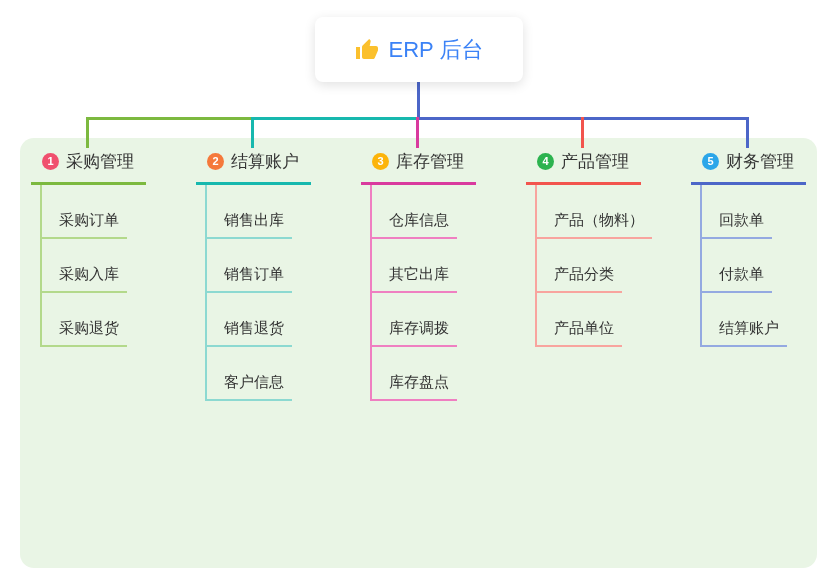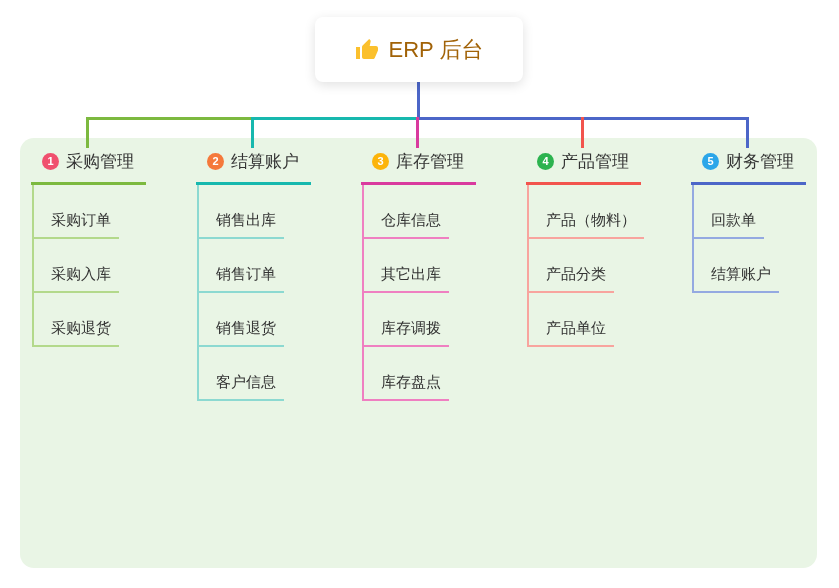--- a/index.html
+++ b/index.html
@@ -11,21 +11,21 @@
   }
   .panel{
     position:absolute;left:20px;top:138px;width:797px;height:430px;
     background:#e9f5e5;border-radius:14px;
   }
   .root-card{
     position:absolute;left:315px;top:17px;width:208px;height:65px;
     background:#ffffff;border-radius:8px;
     box-shadow:0 3px 12px rgba(0,0,0,0.12);
     display:flex;align-items:center;justify-content:center;gap:10px;
-    font-size:22px;font-weight:500;color:#a16207;
+    font-size:22px;font-weight:500;color:#3b82f6;
   }
   .root-card svg{display:block;}
   .line{position:absolute;}
   .stem{left:417px;top:82px;width:3px;height:36px;}
   .bus{top:117px;height:3px;}
   .bus-left{left:87px;width:166px;}
   .bus-mid{left:253px;width:165px;}
   .bus-right{left:418px;width:331px;}
   .drop{top:117px;width:3px;height:31px;background:var(--line);}
   .drop-1{left:86px;}
@@ -43,21 +43,21 @@
     display:flex;align-items:center;gap:7px;
     padding:2px 0 9px 11px;width:104px;
     border-bottom:3px solid var(--line);
     font-size:17px;white-space:nowrap;color:#333;
   }
   .badge{
     flex:0 0 auto;width:17px;height:17px;border-radius:50%;
     background:var(--badge);color:#ffffff;
     font-size:11px;font-weight:bold;line-height:17px;text-align:center;
   }
-  .sub-list{margin-left:1px;}
+  .sub-list{margin-left:9px;}
   .sub-item{position:relative;height:54px;border-left:2px solid var(--sub);}
   .sub-item > span{
     position:absolute;left:0;bottom:0;white-space:nowrap;
     padding:0 8px 7px 17px;
     border-bottom:2px solid var(--sub);
     font-size:15px;color:#333;
   }
 </style>
 </head>
 <body>
@@ -166,18 +166,21 @@
   <div class="col col-5" style="--line: #4c66c8; --sub: #94a9e1; --badge: #2ba6e9;">
     <div class="branch-title">
       <span class="badge">5</span>
       <span>财务管理</span>
     </div>
     <div class="sub-list">
       <div class="sub-item">
           <span>回款单</span>
         </div>
       <div class="sub-item">
+          <span>付款单</span>
+        </div>
+      <div class="sub-item">
           <span>结算账户</span>
         </div>
     </div>
   </div>
 
 </div>
 
 </body></html>

